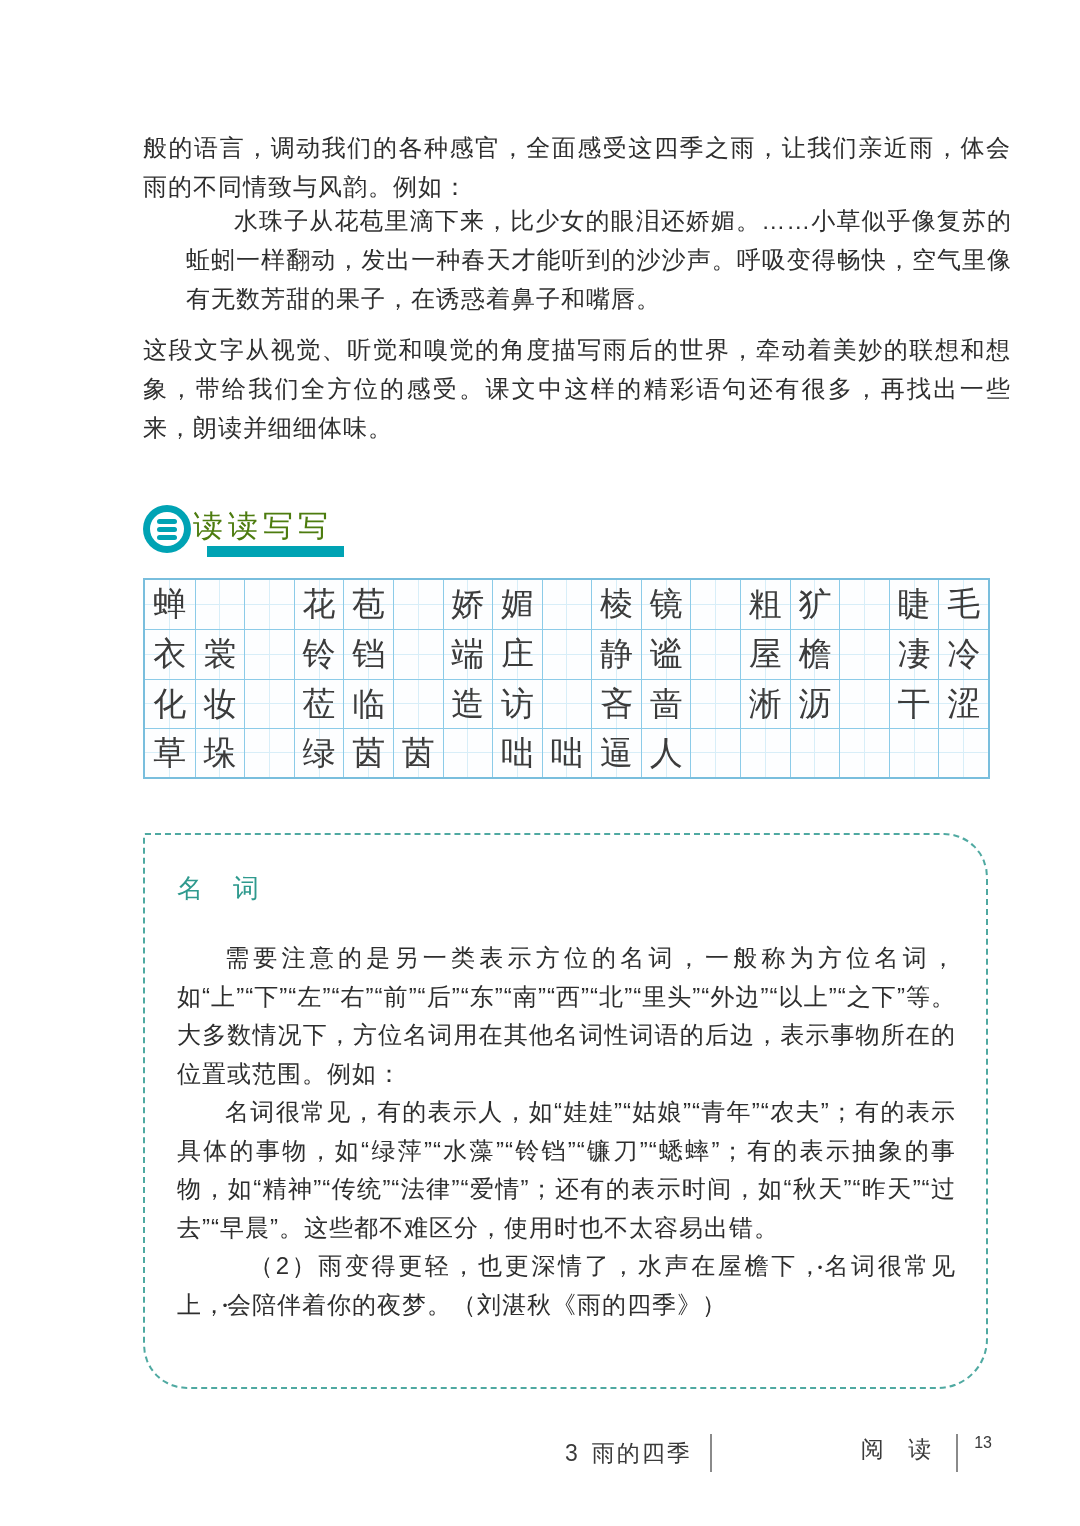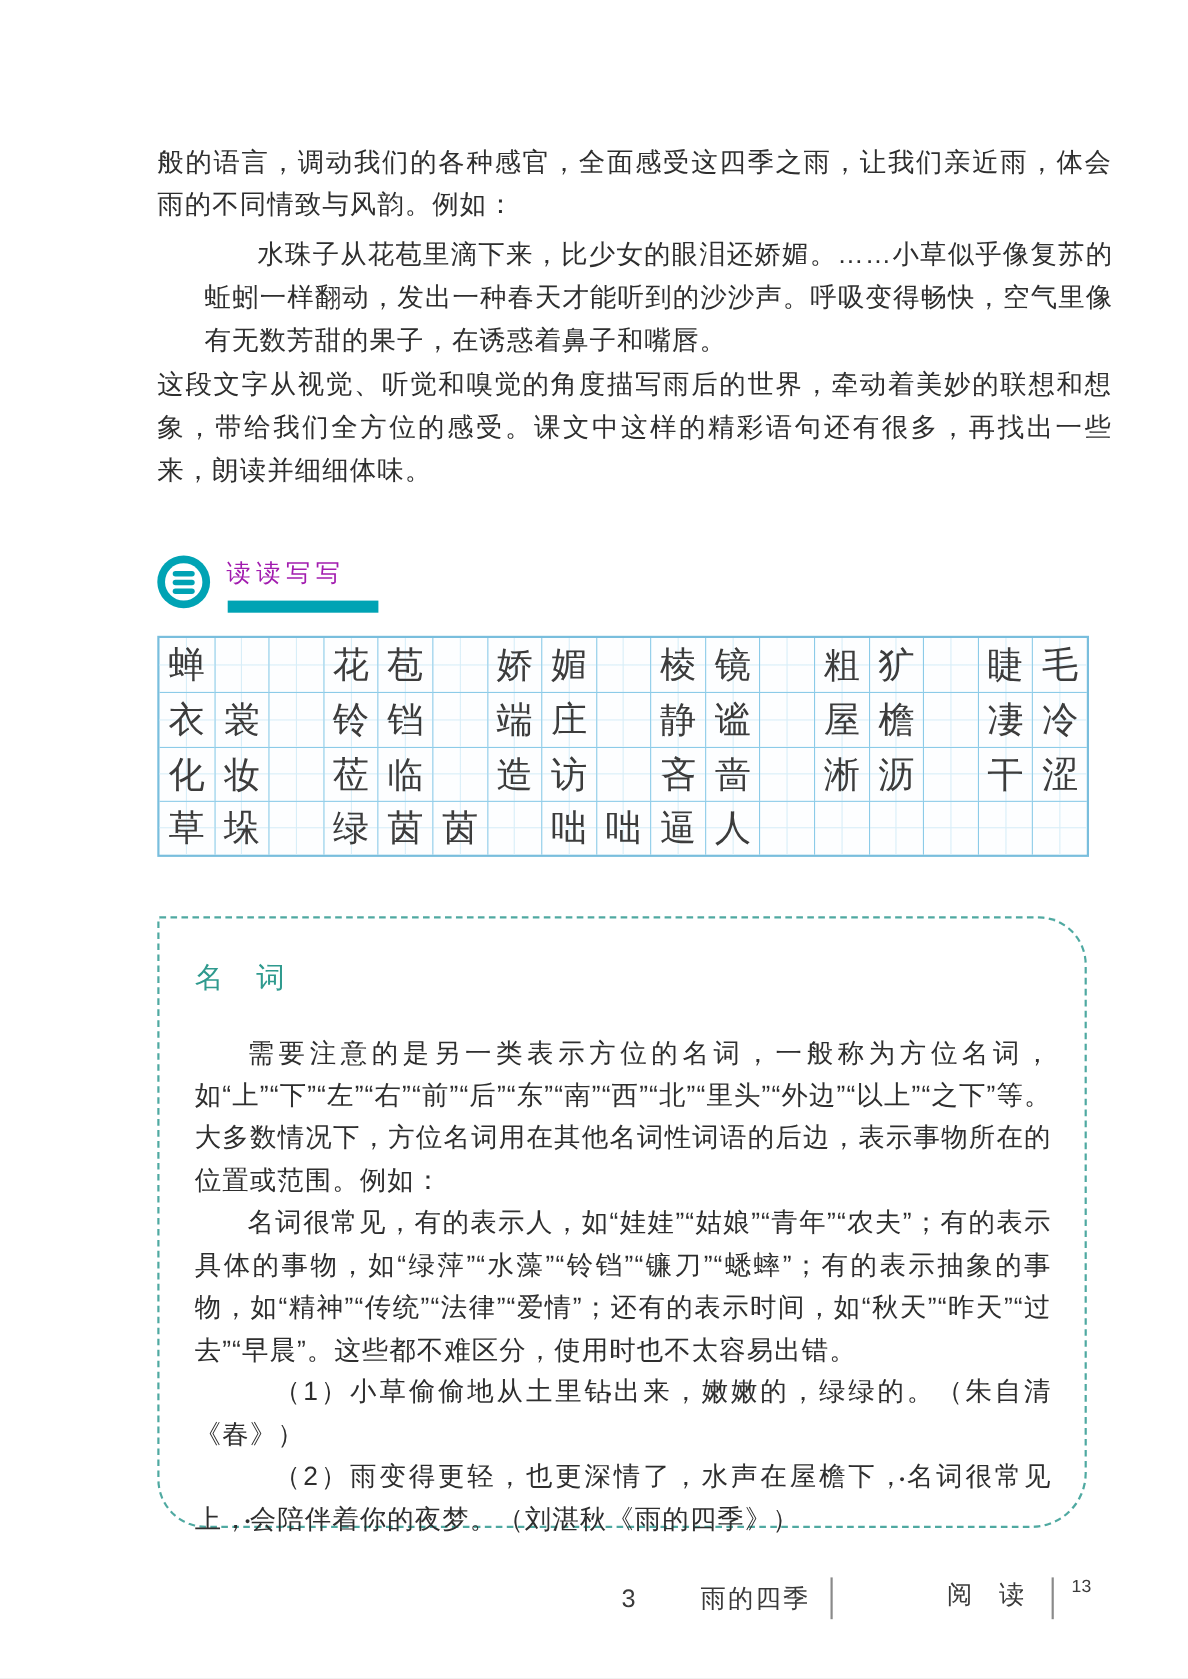--- a/index.html
+++ b/index.html
@@ -6,31 +6,31 @@
   .page{
     position:relative; width:1080px; height:1526px; background:#ffffff;
     margin:0 auto; overflow:hidden;
     font-family:Liberation Sans, sans-serif;
     color:#2e2e2e;
   }
   
   .bodytext{position:absolute; font-size:24px; line-height:39px;
     text-align:justify; letter-spacing:1px; color:#2e2e2e;}
   .p-intro{left:143px; top:104px; width:868px;}
-  .p-quote{left:186px; top:188px; width:826px; text-indent:2em;}
+  .p-quote{left:186px; top:177px; width:826px; text-indent:2em;}
   .p-analysis{left:143px; top:306px; width:868px;margin-top:24px;}
 
   
   .rw-head{position:absolute; left:143px; top:502px; width:300px; height:60px;}
   .rw-icon{position:absolute; left:0; top:3px; width:48px; height:48px;
     border-radius:50%; background:#00a3b4; display:flex; align-items:center; justify-content:center;}
   .rw-inner{width:34px; height:34px; border-radius:50%; background:#ffffff;
     display:flex; flex-direction:column; align-items:center; justify-content:center; gap:3px;}
   .rw-inner i{display:block; width:20px; height:5px; border-radius:2.5px; background:#00a3b4;}
-  .rw-title{position:absolute; left:63px; top:4px; font-size:22px; color:#a21caf;
+  .rw-title{position:absolute; left:50px; top:4px; font-size:30px; color:#4d7c0f;
     letter-spacing:5px; font-weight:500; white-space:nowrap;}
   .rw-bar{position:absolute; left:64px; top:44px; width:137px; height:11px; background:#00a3b4;}
 
   
   .wgrid{position:absolute; left:143px; top:578px; width:847px; height:201px;
     box-sizing:border-box; border:2px solid #79bedd; background:#fdfeff;
     display:grid; grid-template-columns:repeat(17,1fr); grid-template-rows:repeat(4,1fr);}
   .wgrid .cell{
     box-sizing:border-box;
     border-left:1px solid #8ccbe8; border-top:1px solid #8ccbe8;
@@ -55,21 +55,21 @@
   .nb-body p.ex{text-indent:3em;}
   .emph{position:relative;}
   .emph::after{content:"•"; position:absolute; left:50%; bottom:-0.62em;
     transform:translateX(-50%); font-size:0.55em; color:#2e2e2e;}
 
   
   .footer{position:absolute; left:0; top:1434px; width:1080px; height:44px; font-size:23px; color:#3a3a3a;}
   .f-left{position:absolute; left:565px; top:0; display:flex; align-items:center;}
   .f-right{position:absolute; right:88px; top:0; display:flex; align-items:flex-start;}
   .f-num{font-size:23px; margin-right:14px;}
-  .f-title{letter-spacing:2px;margin-left:45px;}
+  .f-title{letter-spacing:2px;}
   .vbar{display:inline-block; width:2px; height:38px; background:#8a8a8a; margin:0 0 0 18px;}
   .f-right .vbar{margin:0 16px;}
   .f-section{letter-spacing:9px;}
   .f-page{font-size:16px;}
 </style>
 </head>
 <body>
 
 <div class="page">
 
@@ -160,21 +160,20 @@
       <div class="cell"></div>
       <div class="cell"></div>
       <div class="cell"></div>
     </div>
 
   <div class="notebox">
     <p class="nb-title">名　词</p>
     <div class="nb-body">
       <p>需要注意的是另一类表示方位的名词，一般称为方位名词，如“上”“下”“左”“右”“前”“后”“东”“南”“西”“北”“里头”“外边”“以上”“之下”等。大多数情况下，方位名词用在其他名词性词语的后边，表示事物所在的位置或范围。例如：</p>
       <p>名词很常见，有的表示人，如“娃娃”“姑娘”“青年”“农夫”；有的表示具体的事物，如“绿萍”“水藻”“铃铛”“镰刀”“蟋蟀”；有的表示抽象的事物，如“精神”“传统”“法律”“爱情”；还有的表示时间，如“秋天”“昨天”“过去”“早晨”。这些都不难区分，使用时也不太容易出错。</p>
-      <p class="ex"><span>（1）小草偷偷地从土</span><span class="emph">里</span><span>钻出来，嫩嫩的，绿绿的。（朱自清《春》）</span></p>
       <p class="ex"><span>（2）雨变得更轻，也更深情了，水声在屋檐</span><span class="emph">下</span><span>，名词很常见</span><span class="emph">上</span><span>，会陪伴着你的夜梦。（刘湛秋《雨的四季》）</span></p>
     </div>
   </div>
 
   <div class="footer">
     <div class="f-left">
       <span class="f-num">3</span>
       <span class="f-title">雨的四季</span>
       <span class="vbar"></span>
     </div>

